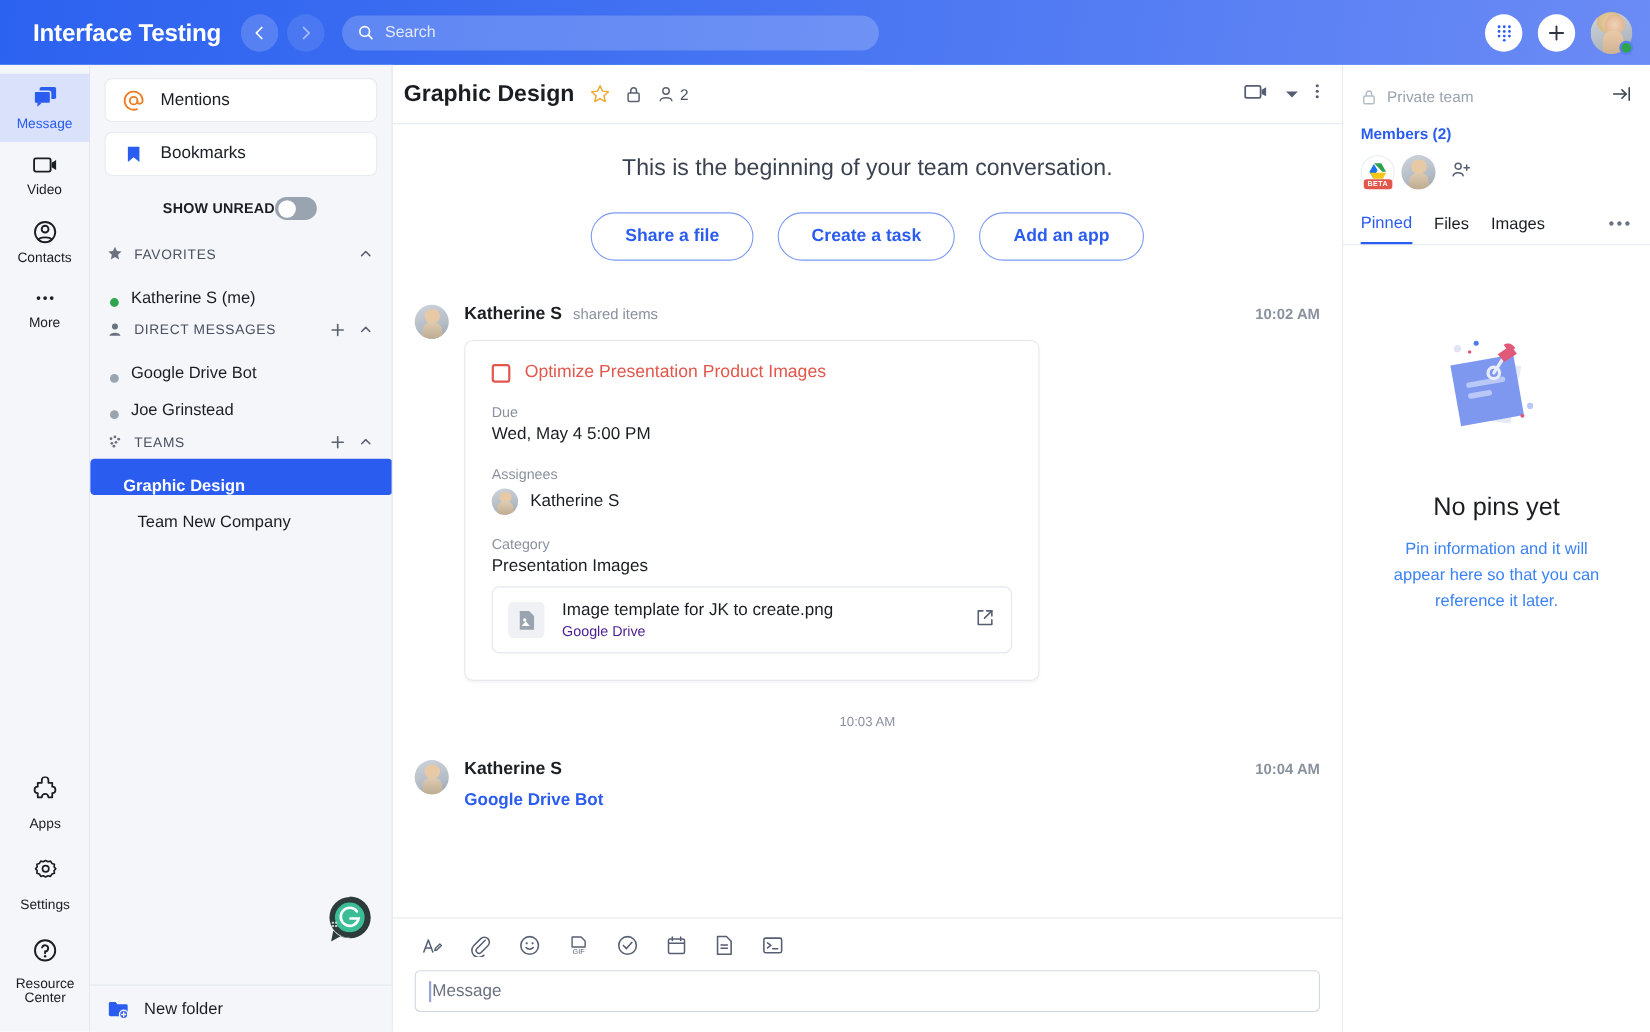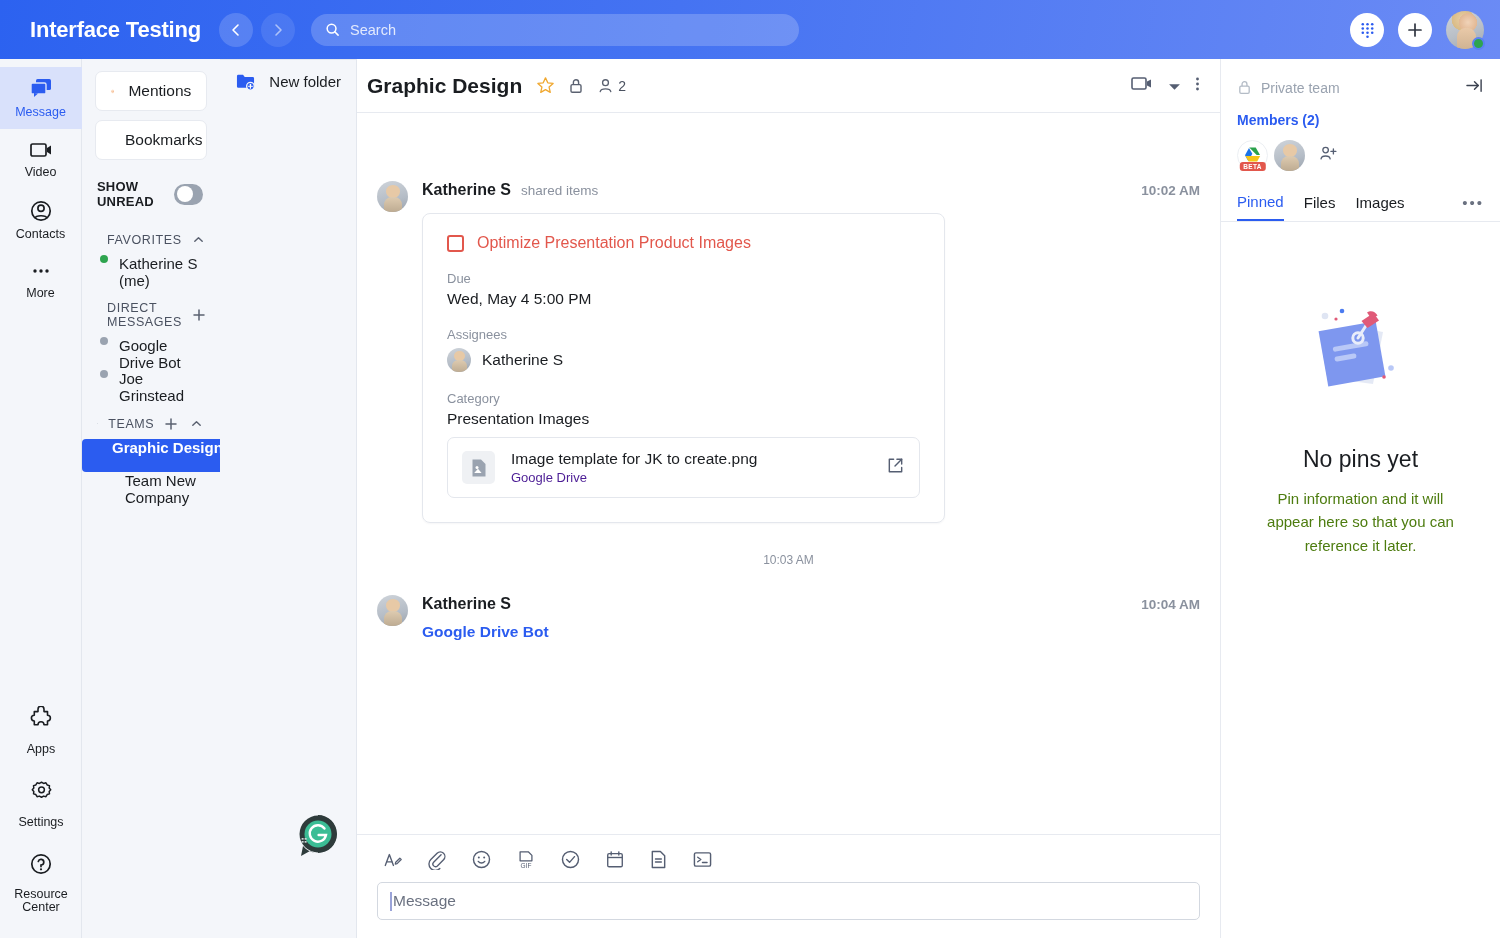--- a/index.html
+++ b/index.html
@@ -78,21 +78,21 @@
   }
   .rail-item.active { background: #d9e1fb; color: #2b5cf0; }
   .rail-item .lbl { font-size: 12.5px; line-height: 1.1; text-align: center; }
   .rail-bottom { position: absolute; bottom: 12px; left: 0; width: 82px; }
   .rail-bottom .rail-item { padding: 11px 0; gap: 12px; }
   .rail-bottom .lbl { font-size: 12.5px; }
 
   
   .side {
     width: 275px; flex: 0 0 275px; background: #f4f6fa;
-    border-right: 1px solid #e3e7ee; display: flex; 
+    border-right: 1px solid #e3e7ee; display: flex; flex-direction: column;
     position: relative;
   }
   .side-scroll { flex: 1; overflow: hidden; padding: 12px 13px 0; }
   .pill-card {
     height: 40px; background: #fff; border-radius: 7px;
     border: 1px solid #e7eaf0;
     display: flex; align-items: center; padding: 0 15px; gap: 14px;
     margin-bottom: 9px; cursor: pointer;
     font-size: 15.5px; color: #1a1d21;
   }
@@ -111,21 +111,21 @@
   }
   .grp-head {
     display: flex; align-items: center; gap: 10px;
     padding: 13px 4px 8px 2px; cursor: pointer;
   }
   .grp-head .gt {
     font-size: 12.5px; letter-spacing: 0.6px; color: #4a5160; flex: 1;
   }
   .grp-head .act { color: #5a6170; display: flex; align-items: center; gap: 12px; }
   .chan {
-    display: flex; align-items: flex-start; gap: 11px;
+    display: flex; align-items: flex-end; gap: 11px;
     height: 33px; padding: 0 8px 0 5px; border-radius: 4px;
     font-size: 15px; color: #1a1d21; cursor: pointer;
   }
   .chan.sel { background: #2b5cf0; color: #fff; font-weight: bold; padding-left: 30px; margin: 0 -13px; width: 275px; }
   .chan.plain { padding-left: 30px; }
   .dot { width: 8px; height: 8px; border-radius: 50%; background: #9aa3b0; flex: 0 0 8px; }
   .dot.green { background: #2ea44f; }
   .side-foot {
     height: 43px; border-top: 1px solid #e3e7ee;
     display: flex; align-items: center; gap: 13px; padding: 0 15px;
@@ -269,21 +269,21 @@
   .r-tabs {
     display: flex; align-items: center; gap: 20px; padding: 16px 16px 0;
     border-bottom: 1px solid #e7eaf0; margin-top: 6px; text-align: right;
   }
   .r-tab { font-size: 15px; color: #1a1d21; padding-bottom: 9px; cursor: pointer; }
   .r-tab.act { color: #2b5cf0; border-bottom: 2px solid #2b5cf0; }
   .r-tab-more { margin-left: auto; padding-bottom: 9px; cursor: pointer; color: #6a7180; letter-spacing: 2px; font-size: 15px; }
   .r-empty { flex: 1; display: flex; flex-direction: column; align-items: center; padding-top: 76px; }
   .r-empty-t { font-size: 23px; color: #1a1d21; margin-top: 28px; }
   .r-empty-d {
-    font-size: 15px; color: #4d7c0f; text-align: center; line-height: 1.55;
+    font-size: 15px; color: #3b82f6; text-align: center; line-height: 1.55;
     margin-top: 14px; width: 215px;
   }
 </style>
 </head>
 <body>
 
 <div class="app">
 
   <div class="topbar">
     <div class="brand">Interface Testing</div>
@@ -548,20 +548,28 @@
                   <circle cx="3" cy="10" r="1.7"></circle>
                   <circle cx="3" cy="16" r="1.7"></circle>
                 </g>
             </svg>
           </span>
         </div>
       </div>
 
       <div class="thread">
 
+        <div class="intro">
+          <div class="intro-t">This is the beginning of your team conversation.</div>
+          <div class="intro-btns">
+            <div class="pill-btn">Share a file</div>
+            <div class="pill-btn">Create a task</div>
+            <div class="pill-btn">Add an app</div>
+          </div>
+        </div>
 
         <div class="msg">
           <div class="msg-av"></div>
           <div class="msg-body">
             <div class="msg-line">
               <span class="msg-name">Katherine S</span>
               <span class="msg-sub">shared items</span>
               <span class="msg-time">10:02 AM</span>
             </div>
 

